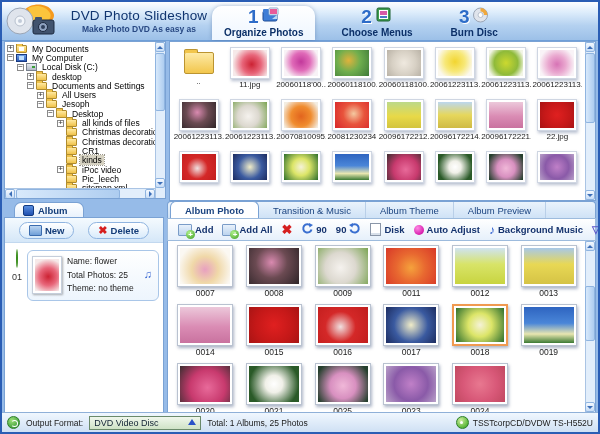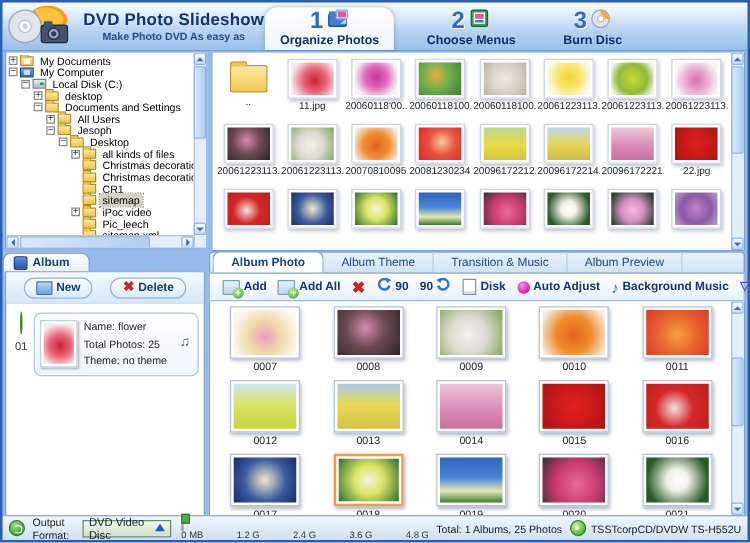--- a/index.html
+++ b/index.html
@@ -5,21 +5,21 @@
   html,body{margin:0;padding:0;width:600px;height:434px;overflow:hidden;
     font-family:"Liberation Sans",sans-serif;-webkit-font-smoothing:antialiased;}
   .win{position:relative;width:600px;height:434px;box-sizing:border-box;
     border:2px solid #2a5db4;background:#96bbe8;overflow:hidden;}
   
   .header{position:absolute;left:0;top:0;right:0;height:38px;
     background:linear-gradient(180deg,#fdfeff 0%,#dcecfb 28%,#b4d1f0 62%,#9cc0e8 100%);
     border-bottom:1px solid #6f9fd8;display:flex;align-items:flex-end;}
   .logo{position:absolute;left:2px;top:1px;}
   .titleblock{position:absolute;left:62px;top:6px;width:150px;text-align:center;}
-  .apptitle{font-size:13.5px;font-weight:bold;color:#10356f;letter-spacing:.2px;}
+  .apptitle{font-size:13.5px;font-weight:normal;color:#10356f;letter-spacing:.2px;}
   .appsub{font-size:8.5px;font-weight:bold;color:#2a4a84;margin-top:1px;}
   .steps{position:absolute;left:210px;top:0;bottom:0;display:flex;align-items:flex-end;gap:14px;}
   .step{text-align:center;padding:2px 12px 2px;cursor:pointer;}
   .step.active{background:linear-gradient(#ffffff,#eef6ff);border-radius:10px 10px 0 0;
     box-shadow:0 0 4px rgba(40,70,120,.35);}
   .stepTop{display:flex;align-items:center;justify-content:center;gap:3px;height:18px;}
   .stepNum{font-size:19px;font-weight:bold;color:#2d6cc8;line-height:16px;
     text-shadow:1px 1px 0 #fff;}
   .stepLabel{font-size:10px;font-weight:bold;color:#0c3068;margin-top:1px;white-space:nowrap;}
   
@@ -65,21 +65,21 @@
   .fcell{text-align:center;cursor:pointer;}
   .fthumb{width:40px;height:32px;margin:3px auto 1px;background:#fff;border:1px solid #cfd6e2;
     box-shadow:1px 2px 3px rgba(80,100,140,.4);padding:2px;box-sizing:border-box;}
   .fimg{width:100%;height:100%;}
   .bigfolder{width:30px;height:22px;margin:8px auto 3px;position:relative;
     background:linear-gradient(#fdeaa6,#f2c64c);border:1px solid #bb9431;border-radius:2px;box-sizing:border-box;}
   .bigfolder::before{content:'';position:absolute;top:-4px;left:-1px;width:12px;height:3px;
     background:#f2c64c;border:1px solid #bb9431;border-bottom:0;border-radius:2px 2px 0 0;}
   .fname{font-size:8px;color:#222;white-space:nowrap;overflow:hidden;max-width:50px;margin:0 auto;}
   
-  .albumTab{position:absolute;left:0;top:200px;width:70px;height:16px;
+  .albumTab{position:absolute;left:12px;top:200px;width:70px;height:16px;
     background:linear-gradient(#ffffff,#e7f1fc);border:1px solid #7aa2d4;border-bottom:0;
     border-radius:7px 7px 0 0;display:flex;align-items:center;gap:4px;padding:0 8px;
     box-sizing:border-box;font-size:9.5px;font-weight:bold;color:#123d7a;}
   .albumTabIcon{width:9px;height:9px;background:linear-gradient(#5a8fe0,#2050b0);
     border:1px solid #123a80;border-radius:2px;}
   .albumPanel{left:2px;top:215px;width:160px;height:196px;}
   .albBtns{height:24px;background:linear-gradient(#f4fafe,#d5e7f8);
     border-bottom:1px solid #c2d8ef;display:flex;align-items:center;justify-content:space-evenly;}
   .btn{display:inline-flex;align-items:center;gap:3px;border:1px solid #8fb4e0;border-radius:9px;
     background:linear-gradient(#ffffff,#d9ebfb);font-size:9.5px;font-weight:bold;color:#133c78;
@@ -122,21 +122,21 @@
     background:radial-gradient(circle at 35% 30%,#aef08a,#3f9e22);border-radius:50%;
     color:#fff;font:bold 8px/9px "Liberation Sans",sans-serif;text-align:center;}
   .icoText{width:9px;height:11px;background:#fff;border:1px solid #8a96a8;
     box-shadow:inset 0 -2px 0 #d8e0ea;}
   .icoAdj{width:10px;height:10px;border-radius:50%;
     background:radial-gradient(circle at 35% 30%,#ff8ae4,#d81fae 70%,#a01280);}
   .icoMusic{color:#2f5fd0;font-size:12px;line-height:10px;}
   .icoMore{color:#5a55c8;font-size:10px;line-height:10px;}
   .pgridPanel{left:165px;top:239px;width:429px;height:172px;border-top:0;overflow:hidden;}
   .pgrid{position:absolute;left:3px;top:1px;right:12px;bottom:0;display:grid;
-    grid-template-columns:repeat(5,1fr);grid-auto-rows:59px;overflow:hidden;}
+    grid-template-columns:repeat(6,1fr);grid-auto-rows:59px;overflow:hidden;}
   .pcell{text-align:center;cursor:pointer;}
   .pthumb{width:56px;height:42px;margin:3px auto 1px;background:#fff;border:1px solid #b9c2d0;
     box-shadow:1px 2px 3px rgba(70,90,130,.45);padding:2px;box-sizing:border-box;}
   .pcell.psel .pthumb{border:2px solid #f09a50;}
   .pimg{width:100%;height:100%;}
   .pnum{font-size:8.5px;color:#222;}
   
   .statusbar{position:absolute;left:0;right:0;bottom:0;height:20px;
     background:linear-gradient(#f0f7fe,#cfe0f4);border-top:1px solid #8fb0d8;
     display:flex;align-items:center;gap:6px;padding:0 5px;box-sizing:border-box;
@@ -288,21 +288,21 @@
           <span class="tlabel">Christmas decorations</span>
         </div>
         <div class="trow" style="padding-left: 51px;">
           <span class="texp tnone"></span>
           <span class="ticon ic-folder"></span>
           <span class="tlabel">CR1</span>
         </div>
         <div class="trow" style="padding-left: 51px;">
           <span class="texp tnone"></span>
           <span class="ticon ic-folder"></span>
-          <span class="tlabel hl">sitemap</span>
+          <span class="tlabel hl">kinds</span>
         </div>
         <div class="trow" style="padding-left: 51px;">
           <span class="texp">+</span>
           <span class="ticon ic-folder"></span>
           <span class="tlabel">iPoc video</span>
         </div>
         <div class="trow" style="padding-left: 51px;">
           <span class="texp tnone"></span>
           <span class="ticon ic-folder"></span>
           <span class="tlabel">Pic_leech</span>
@@ -518,22 +518,22 @@
           <div>Total Photos: 25</div>
           <div>Theme: no theme</div>
         </div>
         <span class="albNotes">♫</span>
       </div>
     </div>
   </div>
 
   <div class="ptabs">
     <span class="ptab active">Album Photo</span>
+    <span class="ptab">Transition &amp; Music</span>
     <span class="ptab">Album Theme</span>
-    <span class="ptab">Transition &amp; Music</span>
     <span class="ptab">Album Preview</span>
   </div>
 
   <div class="ptoolbar">
     <span class="tbtn">
       <span class="icoAdd"></span>
       <span>Add</span>
     </span>
     <span class="tbtn">
       <span class="icoAdd"></span>
@@ -590,26 +590,20 @@
           <div class="pthumb">
             <div class="pimg" style="background: radial-gradient(circle at 45% 40%, rgb(217, 138, 176) 0%, rgb(107, 74, 82) 45%, rgb(46, 37, 40) 100%);"></div>
           </div>
           <div class="pnum">0008</div>
         </div>
         <div class="pcell">
           <div class="pthumb">
             <div class="pimg" style="background: radial-gradient(circle at 45% 55%, rgb(245, 242, 238) 0%, rgb(220, 216, 207) 45%, rgb(122, 164, 82) 100%);"></div>
           </div>
           <div class="pnum">0009</div>
-        </div>
-        <div class="pcell">
-          <div class="pthumb">
-            <div class="pimg" style="background: radial-gradient(circle at 50% 55%, rgb(226, 100, 30) 0%, rgb(240, 140, 46) 45%, rgb(243, 237, 226) 88%);"></div>
-          </div>
-          <div class="pnum">0010</div>
         </div>
         <div class="pcell">
           <div class="pthumb">
             <div class="pimg" style="background: radial-gradient(circle at 50% 55%, rgb(245, 162, 60) 0%, rgb(232, 104, 48) 45%, rgb(216, 56, 40) 100%);"></div>
           </div>
           <div class="pnum">0011</div>
         </div>
         <div class="pcell">
           <div class="pthumb">
             <div class="pimg" style="background: linear-gradient(rgb(207, 227, 242) 0%, rgb(216, 228, 104) 45%, rgb(200, 212, 64) 100%);"></div>
@@ -700,31 +694,20 @@
     </div>
   </div>
 
   <div class="statusbar">
     <span class="sbRefresh"></span>
     <span>Output Format:</span>
     <span class="sbDrop">
       <span>DVD Video Disc</span>
       <i></i>
     </span>
-    <span class="gauge">
-      <span class="gaugeMark"></span>
-      <span class="gaugeBar"></span>
-      <span class="gaugeTicks">
-        <span>0 MB</span>
-        <span>1.2 G</span>
-        <span>2.4 G</span>
-        <span>3.6 G</span>
-        <span>4.8 G</span>
-      </span>
-    </span>
     <span class="sbTotal">Total: 1 Albums, 25 Photos</span>
     <span class="sbDrive">
       <span class="sbDisc"></span>
       <span>TSSTcorpCD/DVDW TS-H552U</span>
     </span>
   </div>
 
 </div>
 
 </body></html>

